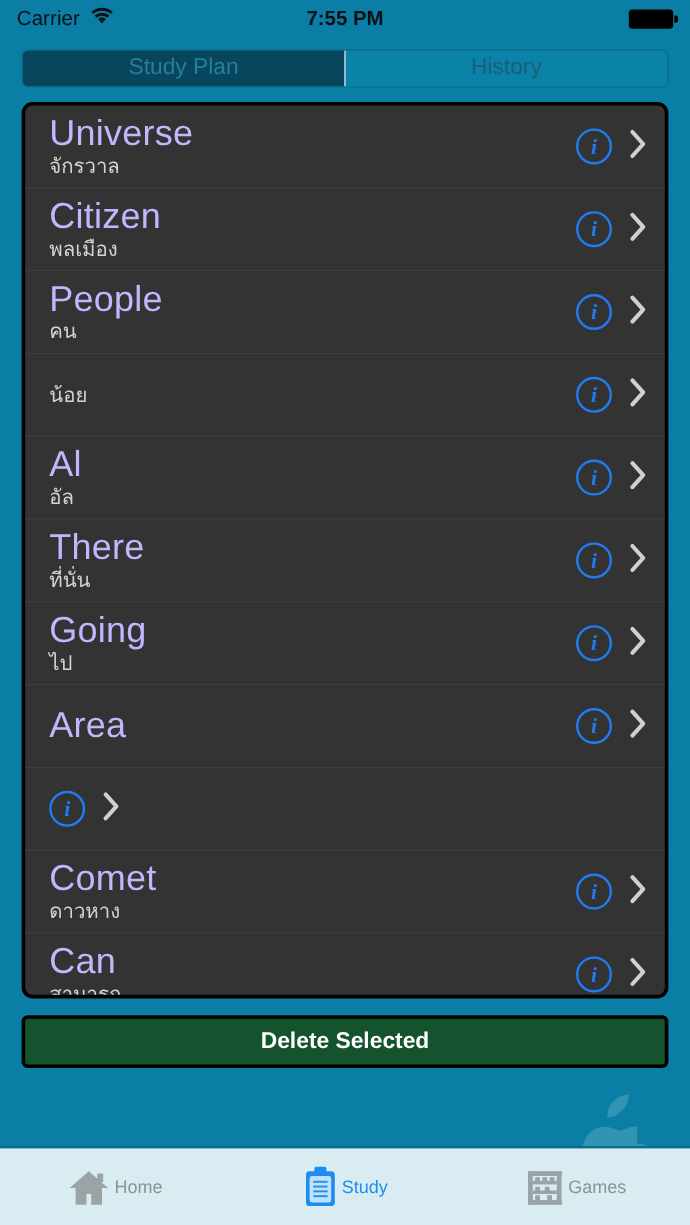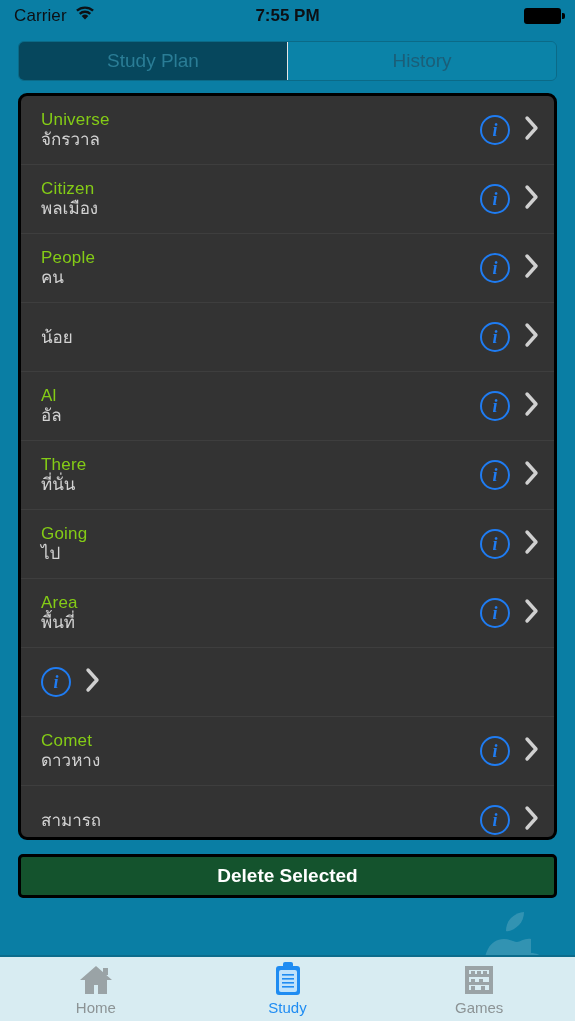--- a/index.html
+++ b/index.html
@@ -34,21 +34,21 @@
     border-radius:3px; position:relative;
   }
   .batt:after{
     content:""; position:absolute; right:-4px; top:5px;
     width:3px; height:6px; background:#000; border-radius:0 2px 2px 0;
   }
 
   
   .seg-wrap{ padding:10px 18px 12px 18px; }
   .seg{
-    display:flex; width:100%; height:40px;
+    display:flex; width:100%; height:32px;
     border:1px solid #0b6a87; border-radius:6px; overflow:hidden;
   }
   .seg-item{
     flex:1; display:flex; align-items:center; justify-content:center;
     font-size:19px; color:#1b5e78; background:#0b83a8;
     cursor:pointer; user-select:none;
   }
   .seg-item.active{ background:#06475d; color:#2a7d96; }
   .seg-item + .seg-item{ border-left:1px solid #e5e5e5; }
 
@@ -64,21 +64,21 @@
   }
   .row{
     height:69px;
     display:flex; align-items:center;
     padding:0 14px 0 20px;
     border-bottom:1px solid #3e3e3e;
     cursor:pointer;
   }
   .row-text{ flex:1; min-width:0; }
   .row-title{
-    font-size:17px; color:#84cc16; line-height:1.08;
+    font-size:30px; color:#c4b5fd; line-height:1.08;
     font-weight:300; letter-spacing:.2px;
     white-space:nowrap;
   }
   .row-sub{
     font-size:17px; color:#d3d3d3; line-height:1.15;
     margin-top:1px; white-space:nowrap;
   }
   .row-actions{ display:flex; align-items:center; gap:14px; }
   .info-btn{
     width:30px; height:30px; border-radius:50%;
@@ -107,21 +107,21 @@
   }
 
   
   .tabbar{
     position:absolute; left:0; bottom:0; width:100%;
     height:66px; background:#d8ecf2;
     border-top:2px solid #0c6c8c;
     display:flex;
   }
   .tab{
-    flex:1; display:flex; flex-direction:column;
+    flex:1; display:flex; flex-direction:row;
     align-items:center; justify-content:center; gap:3px;
     cursor:pointer;
   }
   .tab-label{ font-size:15px; color:#8c9395; }
   .tab.active .tab-label{ color:#1f8cf2; }
   .tab-ico{ height:34px; display:flex; align-items:flex-end; }
 </style>
 </head>
 <body>
 
@@ -243,21 +243,20 @@
       <span class="chev">
         <svg width="16" height="26" viewBox="0 0 16 26">
             <path d="M3 3 L12 13 L3 23" stroke="#d0d0d0" stroke-width="3.4" fill="none" stroke-linecap="round" stroke-linejoin="round"></path>
           </svg>
       </span>
     </div>
   </div>
   <div class="row">
     <div class="row-text">
       <div class="row-title">Area</div>
-      <div class="row-sub">พื้นที่</div>
     </div>
     <div class="row-actions">
       <div class="info-btn">i</div>
       <span class="chev">
         <svg width="16" height="26" viewBox="0 0 16 26">
             <path d="M3 3 L12 13 L3 23" stroke="#d0d0d0" stroke-width="3.4" fill="none" stroke-linecap="round" stroke-linejoin="round"></path>
           </svg>
       </span>
     </div>
   </div>
@@ -280,20 +279,21 @@
       <div class="info-btn">i</div>
       <span class="chev">
         <svg width="16" height="26" viewBox="0 0 16 26">
             <path d="M3 3 L12 13 L3 23" stroke="#d0d0d0" stroke-width="3.4" fill="none" stroke-linecap="round" stroke-linejoin="round"></path>
           </svg>
       </span>
     </div>
   </div>
   <div class="row">
     <div class="row-text">
+      <div class="row-title">Can</div>
       <div class="row-sub">สามารถ</div>
     </div>
     <div class="row-actions">
       <div class="info-btn">i</div>
       <span class="chev">
         <svg width="16" height="26" viewBox="0 0 16 26">
             <path d="M3 3 L12 13 L3 23" stroke="#d0d0d0" stroke-width="3.4" fill="none" stroke-linecap="round" stroke-linejoin="round"></path>
           </svg>
       </span>
     </div>

